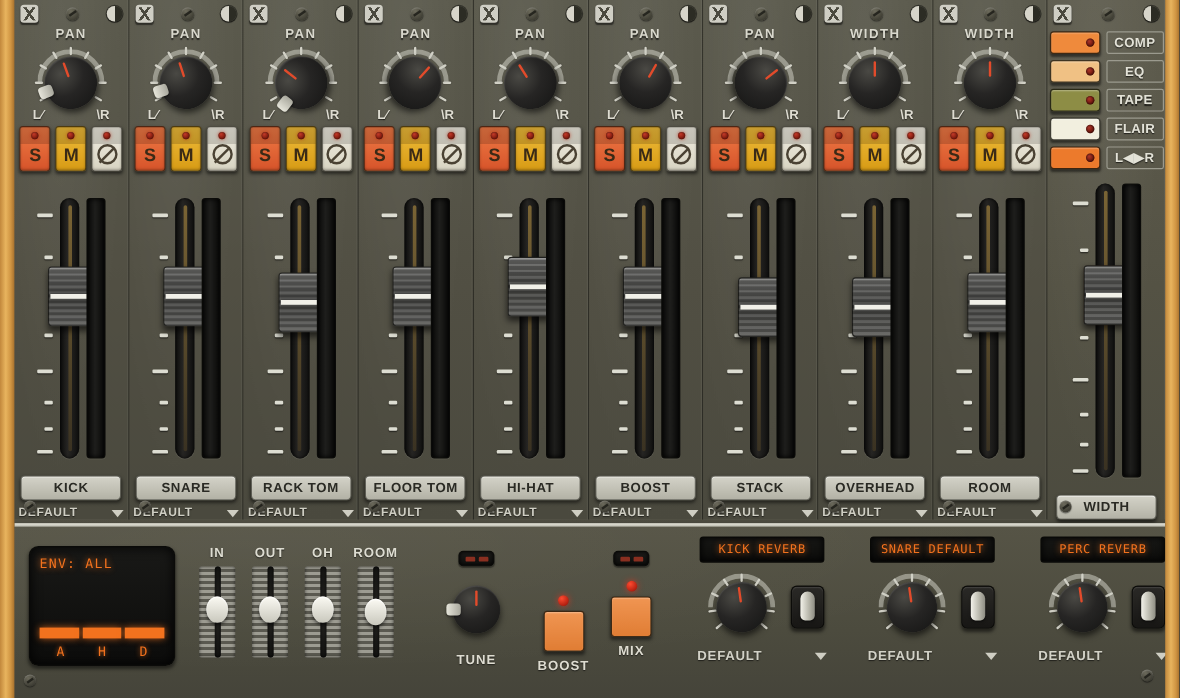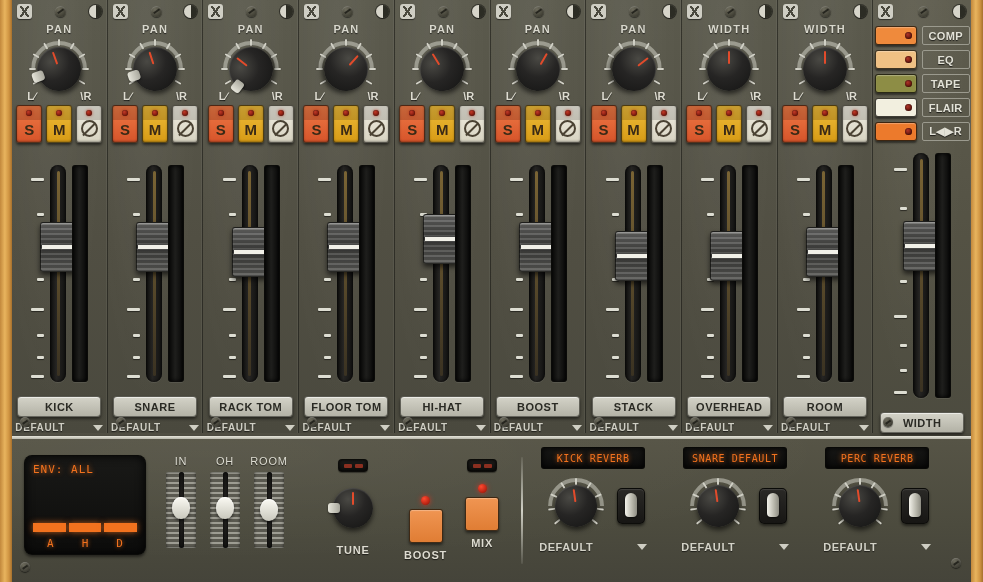--- a/index.html
+++ b/index.html
@@ -316,21 +316,21 @@
     display: flex; justify-content: space-around;
     font-family: "DejaVu Sans Mono", monospace;
     font-size: 11px; color: #f2721e;
     text-shadow: 0 0 4px rgba(242,114,30,.8);
   }
 
   
   .sbank { display: flex; gap: 10px; margin: 8px 0 0 18px; }
   .scol { width: 34px; display: flex; flex-direction: column; align-items: center; }
   .scol .lab {
-    font-size: 11px; font-weight: normal; color: #dddcd1; letter-spacing: .8px;
+    font-size: 11px; font-weight: bold; color: #dddcd1; letter-spacing: .8px;
     text-shadow: 0 1px 1px rgba(0,0,0,.6); margin-bottom: 5px; text-align: right;
   }
   .sslot {
     position: relative; width: 30px; height: 76px;
     background: repeating-linear-gradient(180deg,#9d9c92 0 2px,#5a5950 2px 5px);
     border-radius: 2px;
     box-shadow: inset 0 0 3px rgba(0,0,0,.6);
   }
   .sslot .rail2 {
     position:absolute; left:50%; top:0; bottom:0; width:5px; margin-left:-2.5px;
@@ -1134,20 +1134,27 @@
         </div>
         <div class="env-labels" id="envLabels">
             <span>A</span>
             <span>H</span>
             <span>D</span>
           </div>
       </div>
       <div class="sbank" id="sbank">
   <div class="scol">
     <div class="lab">IN</div>
+    <div class="sslot">
+      <div class="rail2"></div>
+      <div class="sknob" style="top:calc(48% - 11px)"></div>
+    </div>
+  </div>
+  <div class="scol">
+    <div class="lab">OUT</div>
     <div class="sslot">
       <div class="rail2"></div>
       <div class="sknob" style="top:calc(48% - 11px)"></div>
     </div>
   </div>
   <div class="scol">
     <div class="lab">OH</div>
     <div class="sslot">
       <div class="rail2"></div>
       <div class="sknob" style="top:calc(48% - 11px)"></div>

